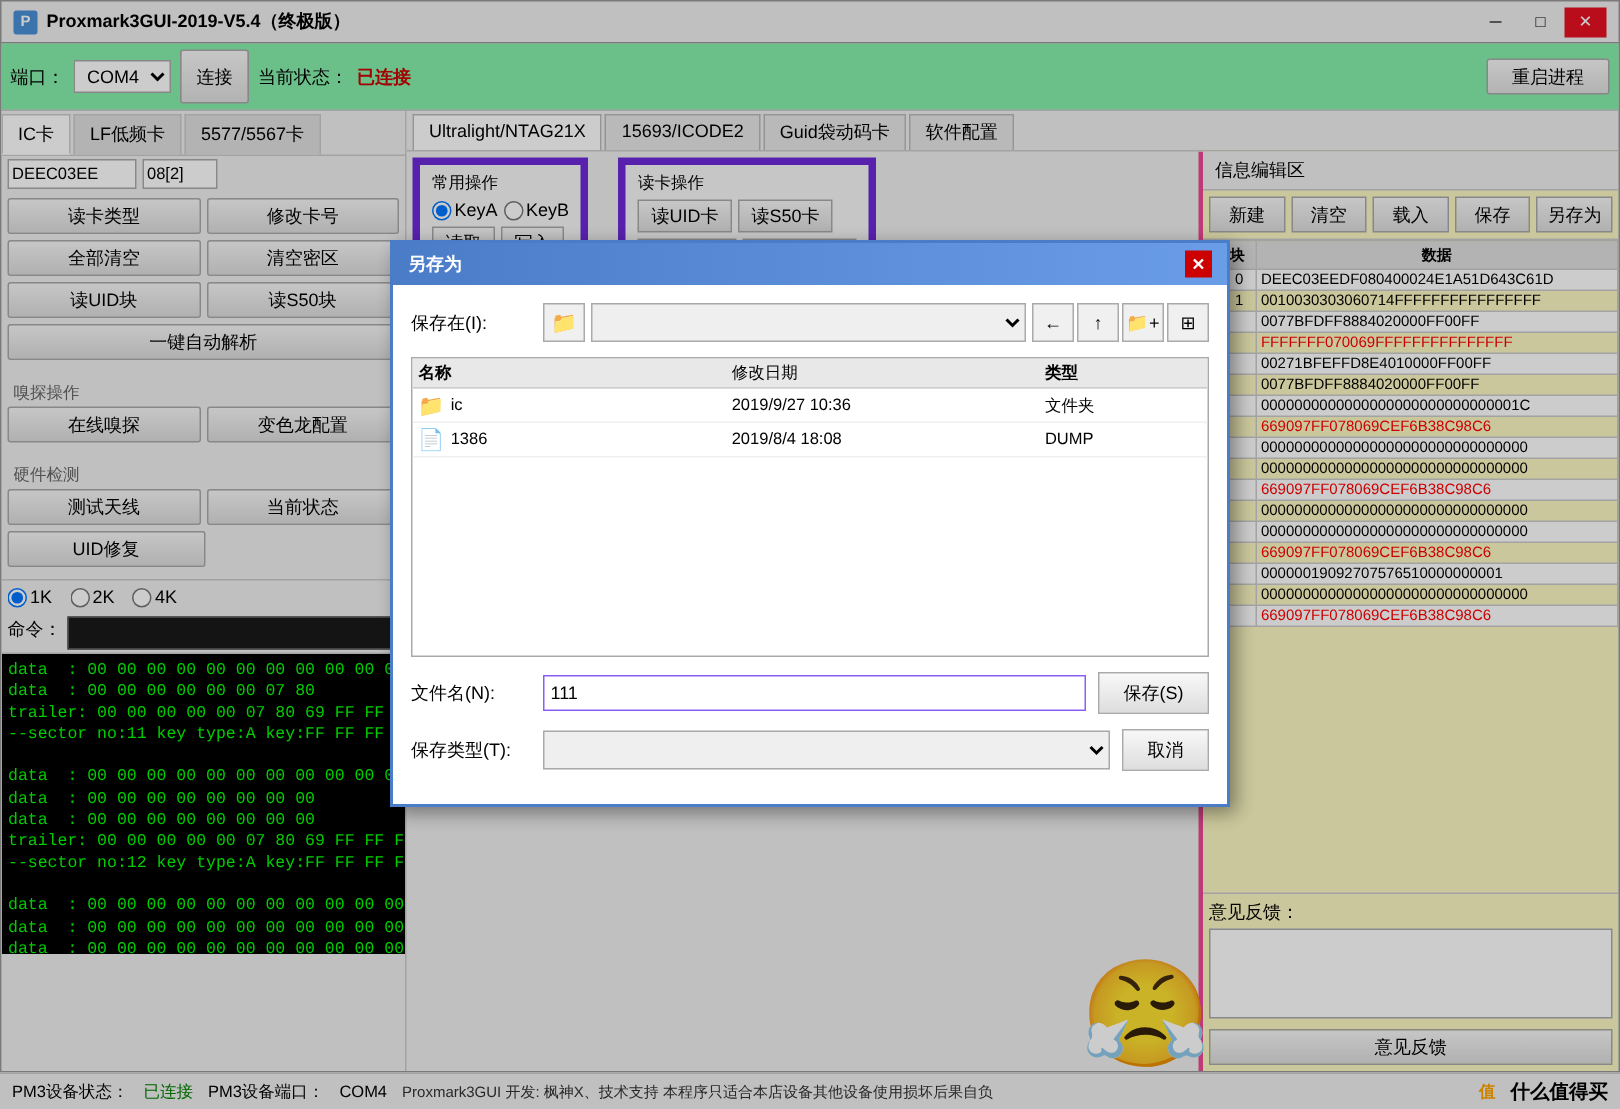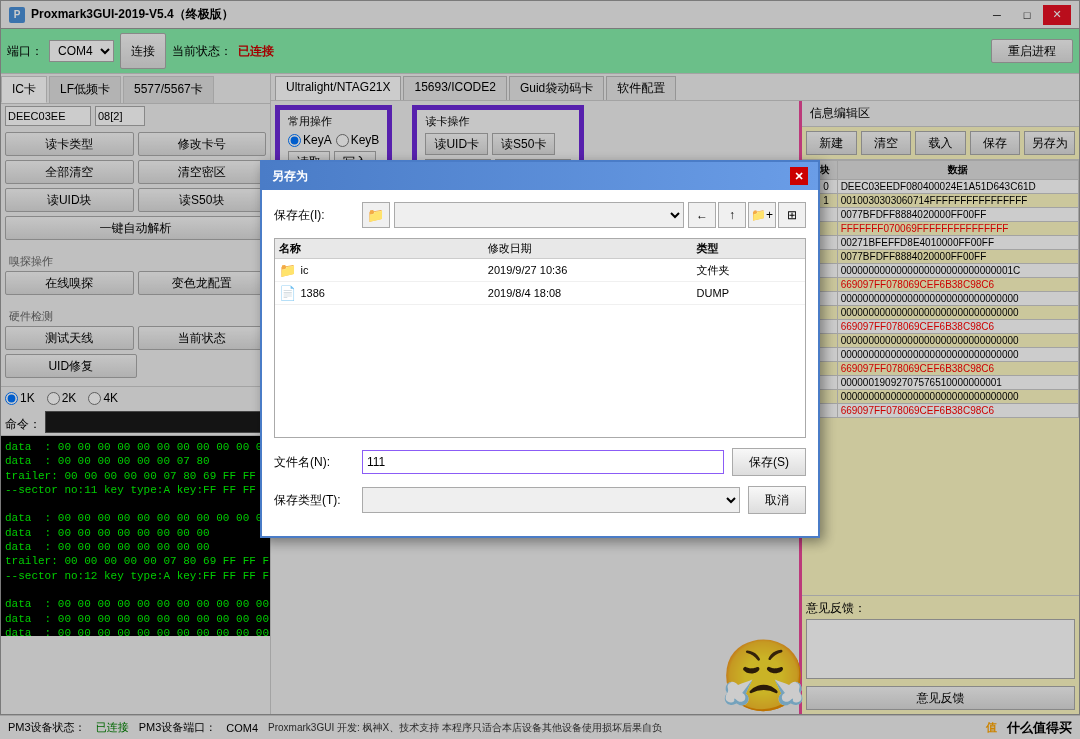--- a/index.html
+++ b/index.html
@@ -478,21 +478,21 @@
       height: 80px;
       font-size: 70px;
       z-index: 50;
       pointer-events: none;
     }
 
     
     .command-area {
       padding: 2px 4px;
       display: flex;
-      align-items: flex-end;
+      align-items: flex-start;
       gap: 4px;
       border-bottom: 1px solid #ccc;
     }
     .command-label { font-size: 12px; }
     .command-input {
       flex: 1;
       height: 22px;
       background: #1a1a1a;
       color: #aaa;
       border: 1px solid #555;

